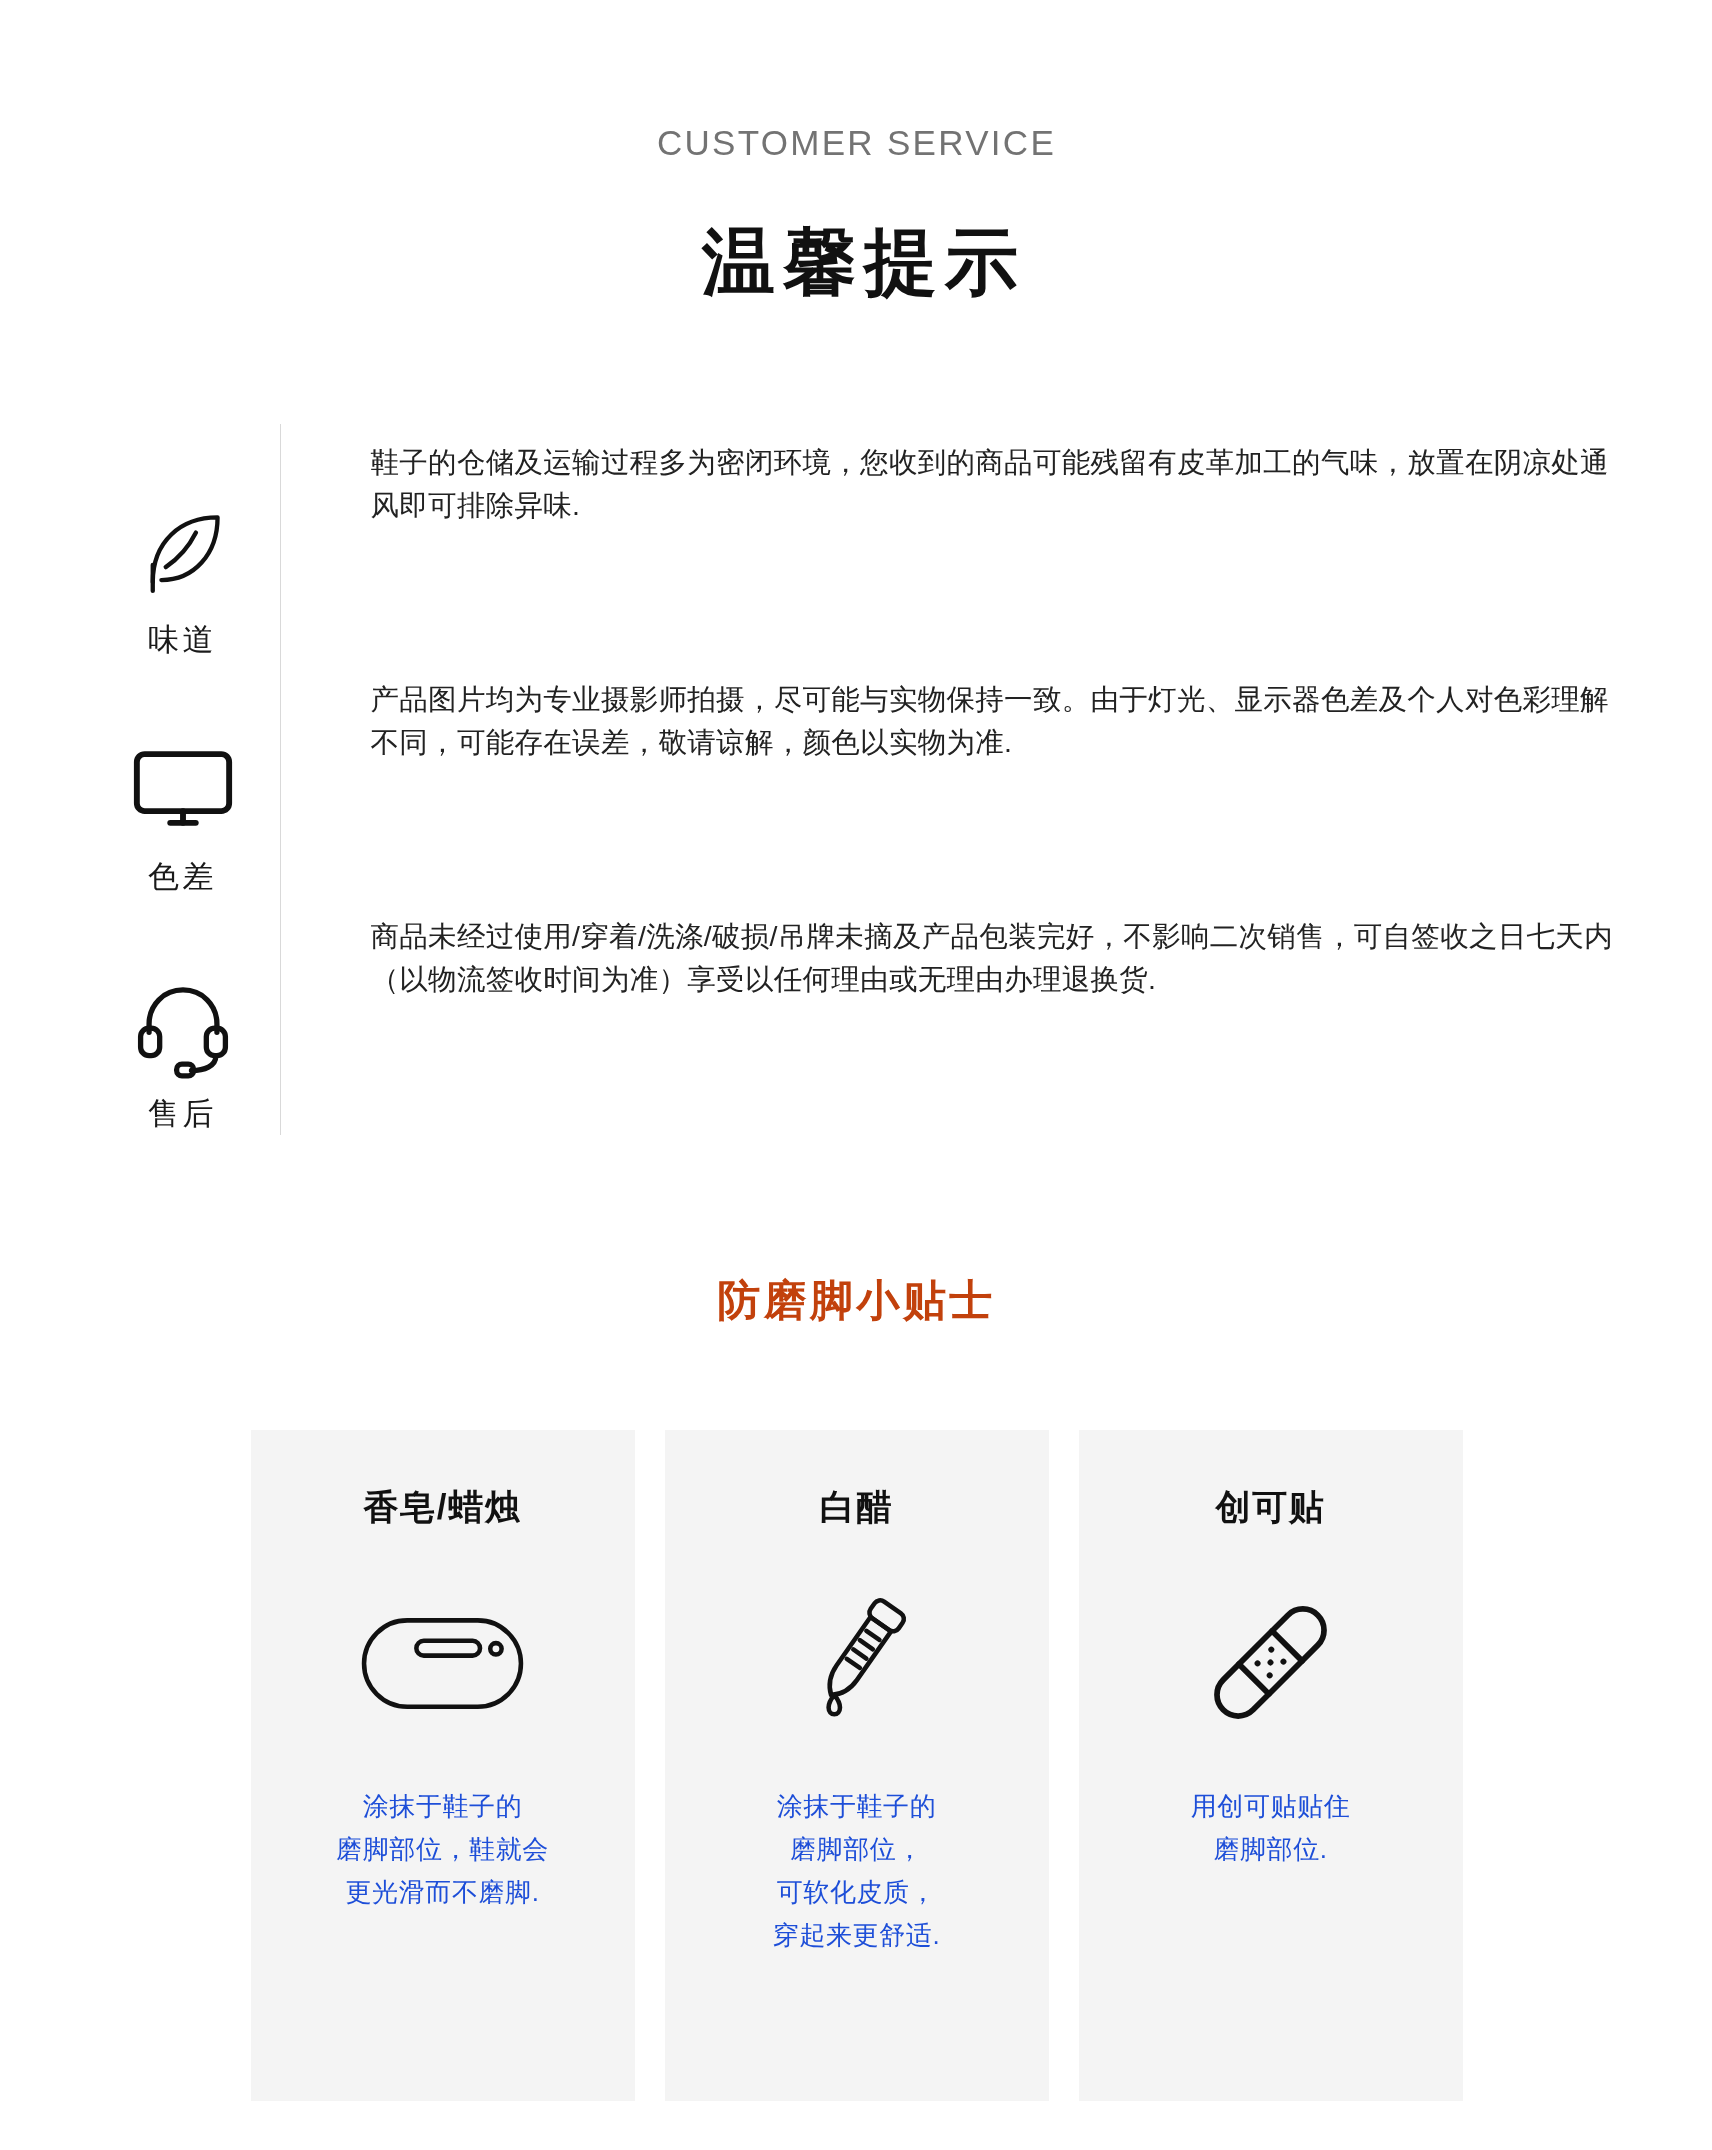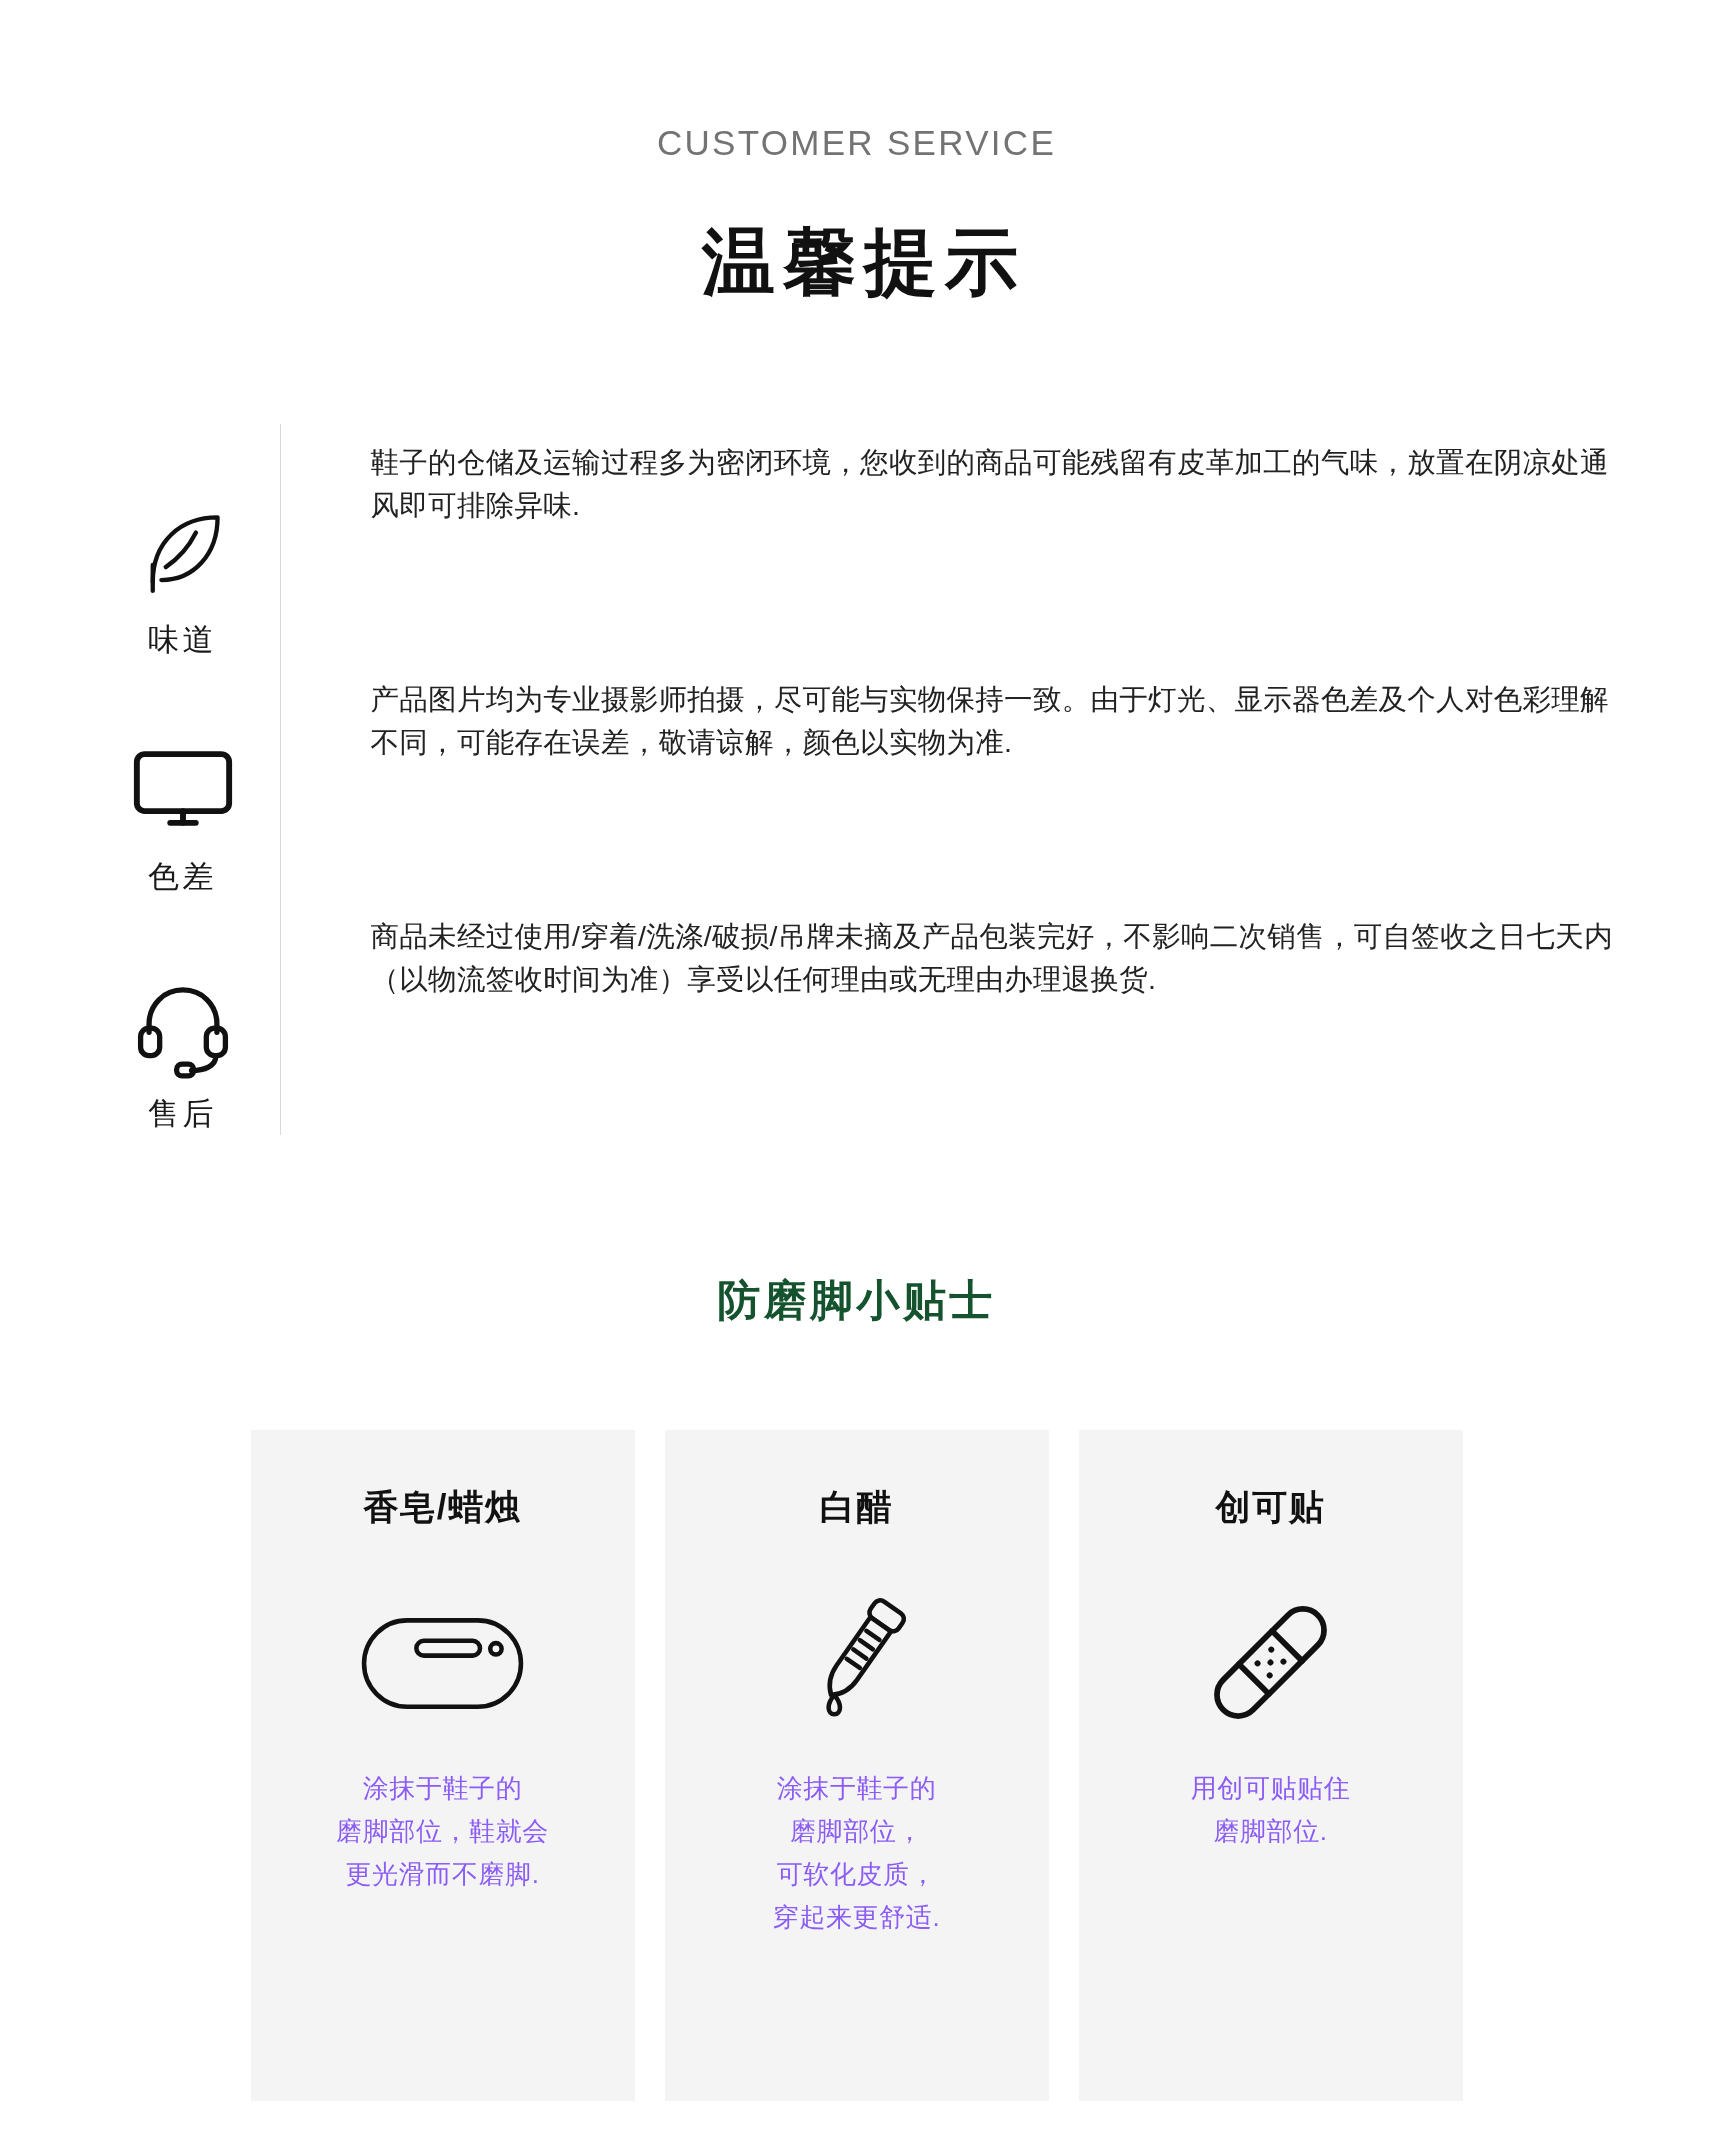--- a/index.html
+++ b/index.html
@@ -100,21 +100,21 @@
     letter-spacing: 0.3px;
   }
 
   
   .tips-title {
     margin-top: 137px;
     text-align: center;
     font-size: 43px;
     font-weight: 700;
     letter-spacing: 3.4px;
-    color: #14532d;
+    color: #c2410c;
   }
   .cards {
     margin-top: 100px;
     display: flex;
     justify-content: center;
     gap: 30px;
   }
   .card {
     width: 384px;
     height: 671px;
@@ -132,25 +132,25 @@
     color: #111111;
   }
   .card-icon {
     margin-top: 60px;
     height: 143px;
     display: flex;
     align-items: center;
     justify-content: center;
   }
   .card-desc {
-    margin-top: 33px;
+    margin-top: 51px;
     font-size: 26px;
     line-height: 1.65;
     text-align: center;
-    color: #8b5cf6;
+    color: #1d4ed8;
     white-space: pre-line;
     letter-spacing: 0.6px;
   }
 
   svg { display: block; }
 </style>
 </head>
 <body>
 
 <div class="page">

